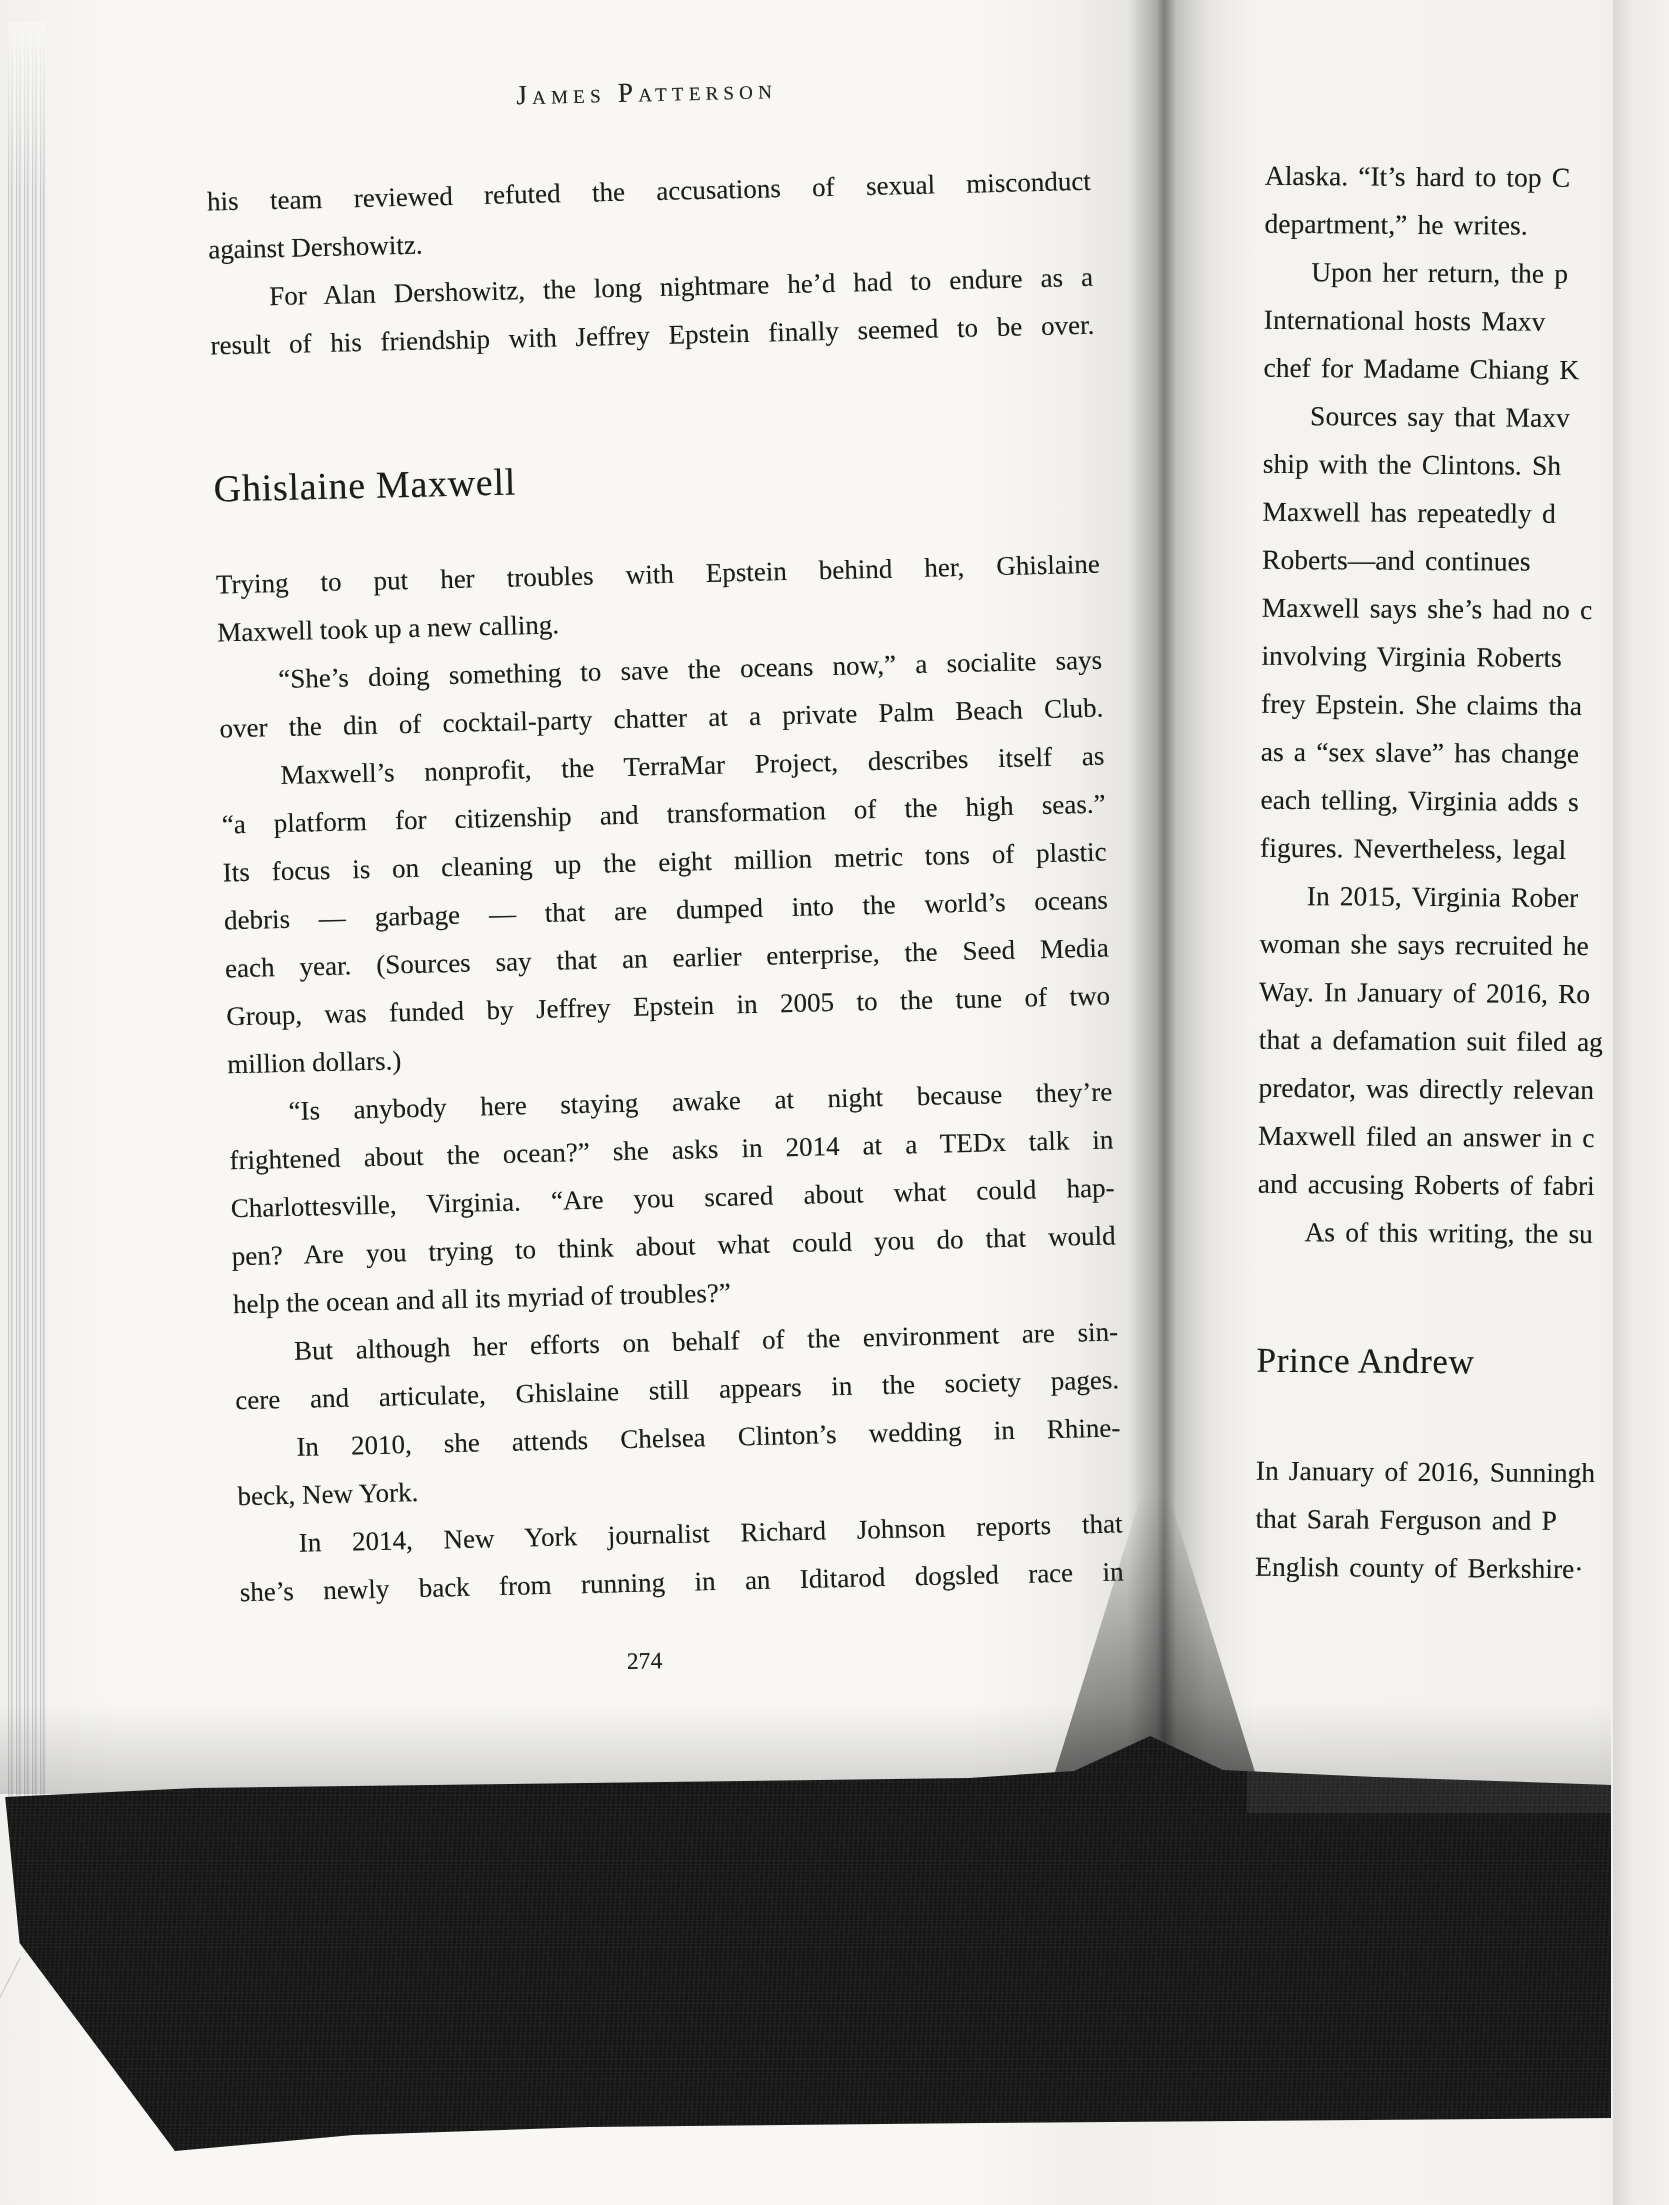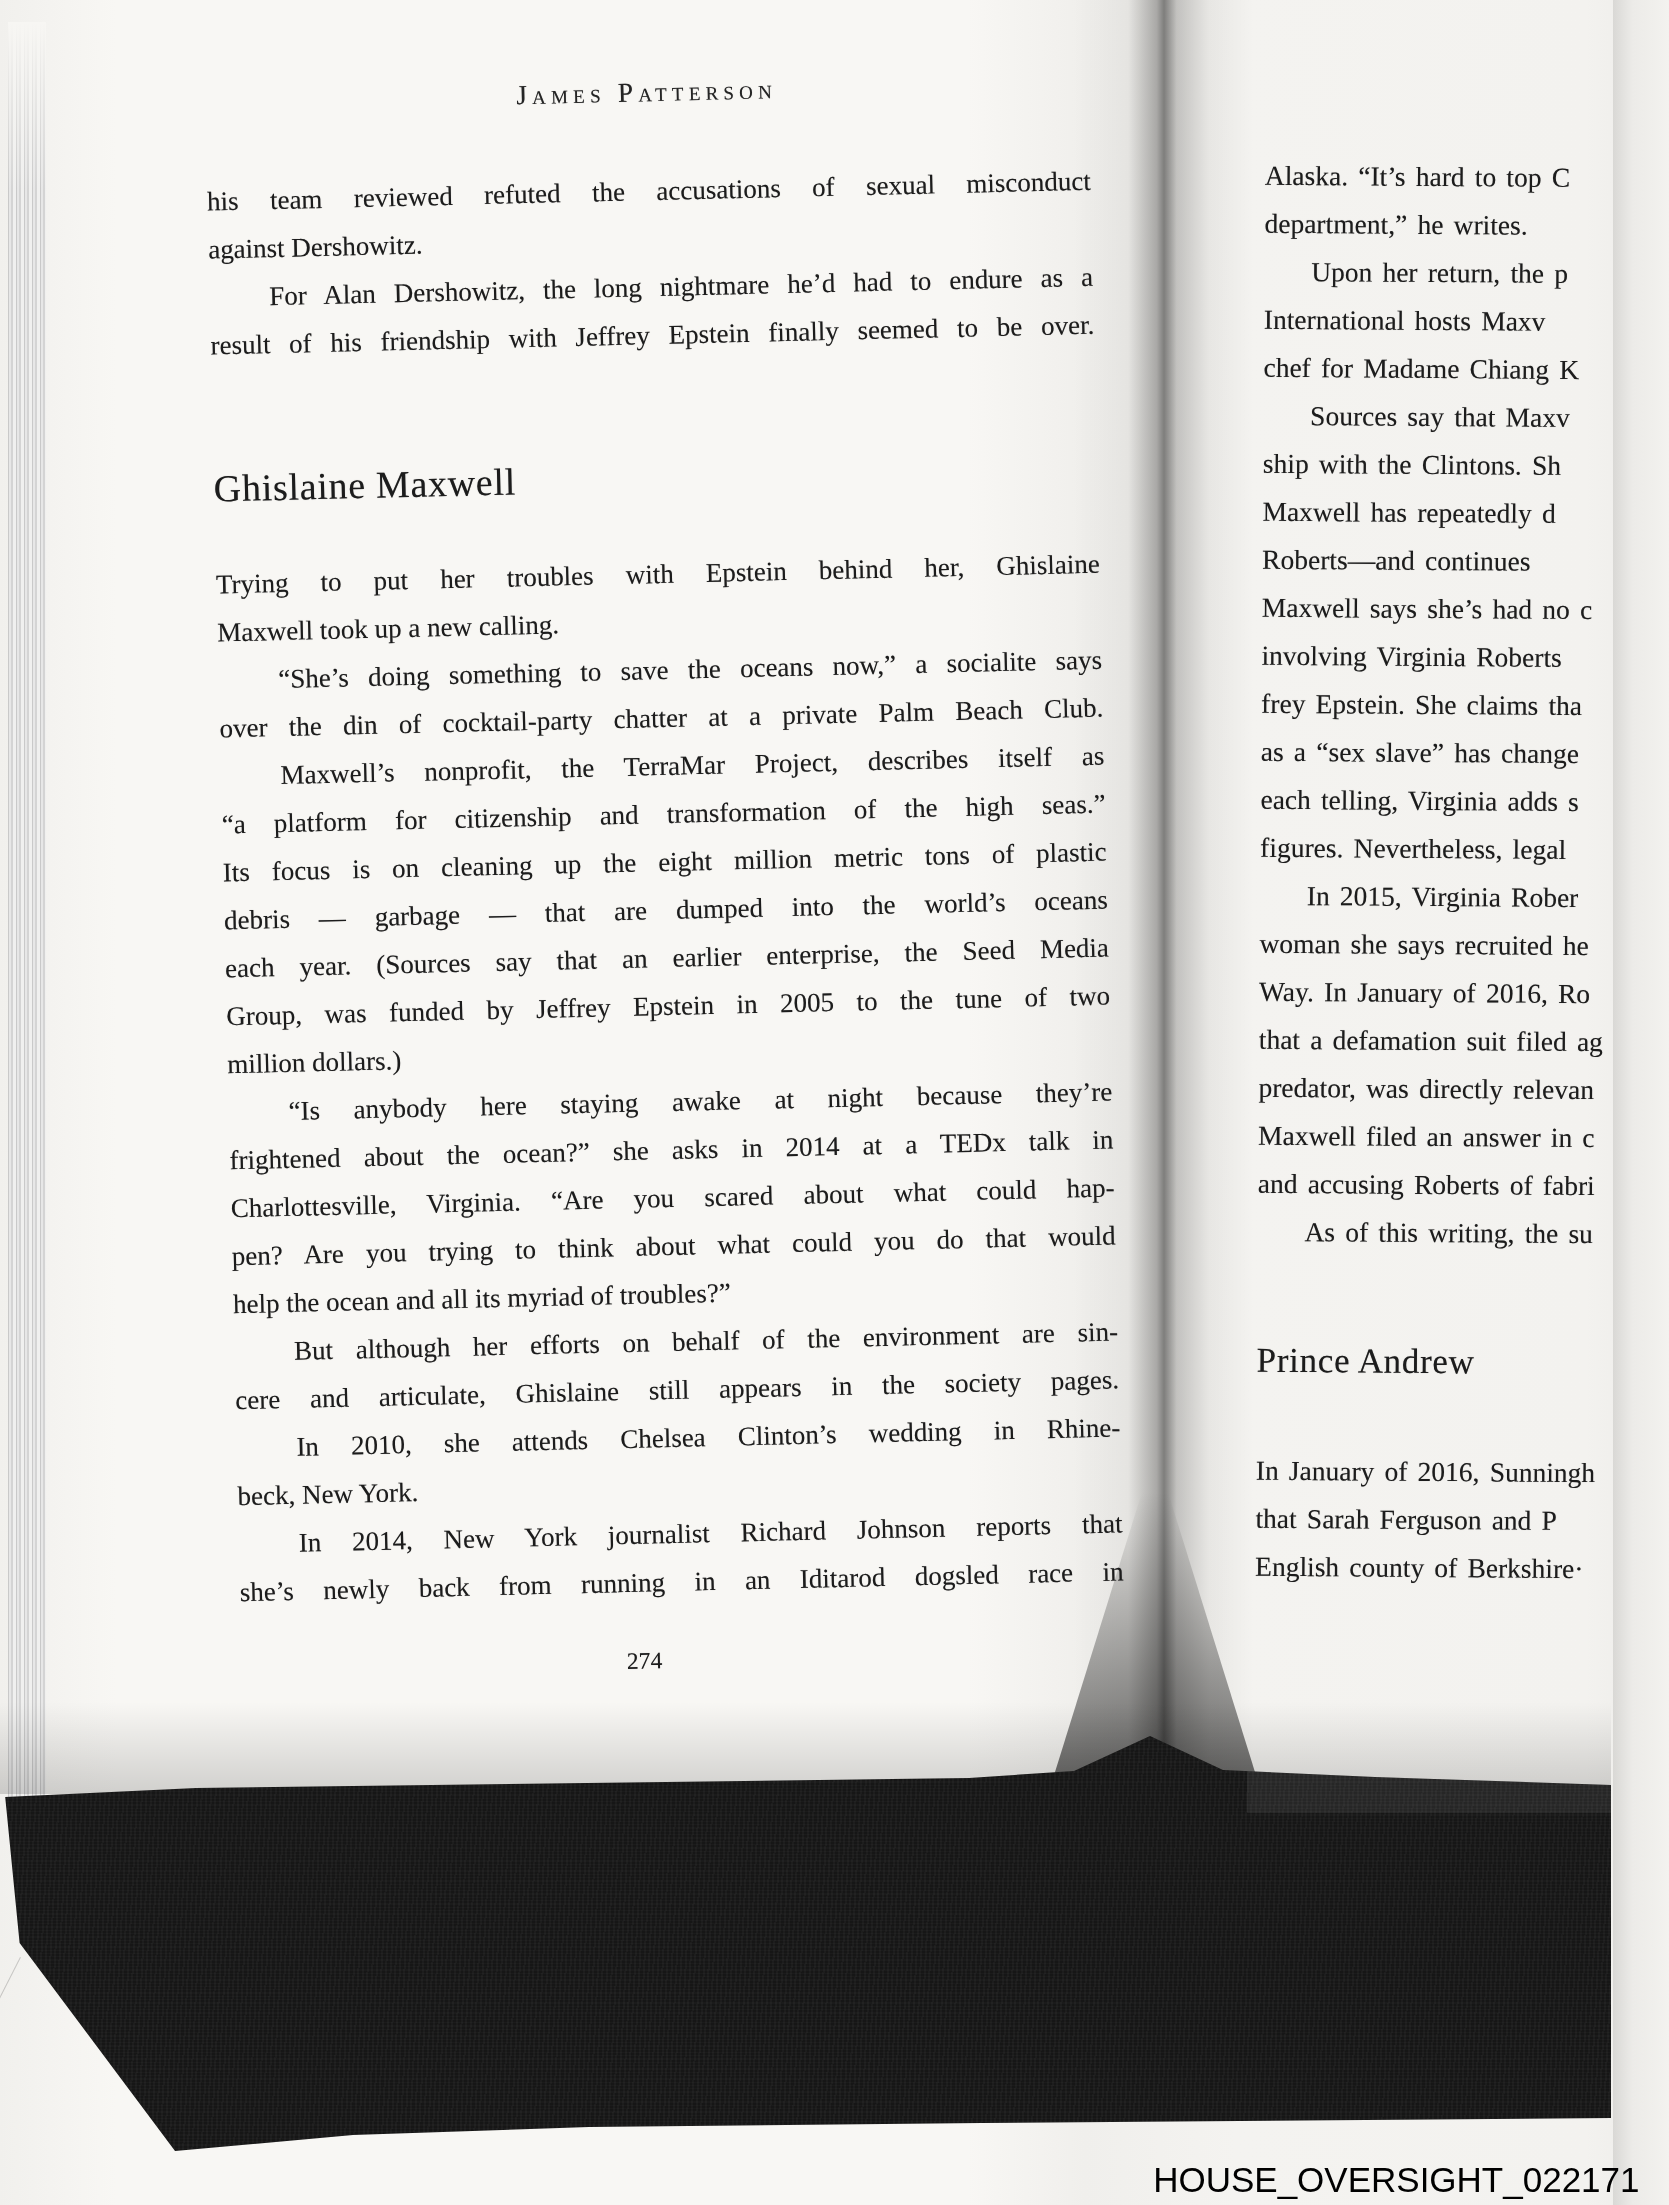--- a/index.html
+++ b/index.html
@@ -166,15 +166,14 @@
         <div class="ln">In January of 2016, Sunningh</div>
         <div class="ln">that Sarah Ferguson and P</div>
         <div class="ln">English county of Berkshire·</div>
       </div>
   </div>
 
   <div class="band"></div>
   <div class="crease"></div>
   <div class="right-edge"></div>
 
-  <div class="stamp">HOUSE_OVERSIGHT_022171</div>
 </div>
 
 
 </body></html>

